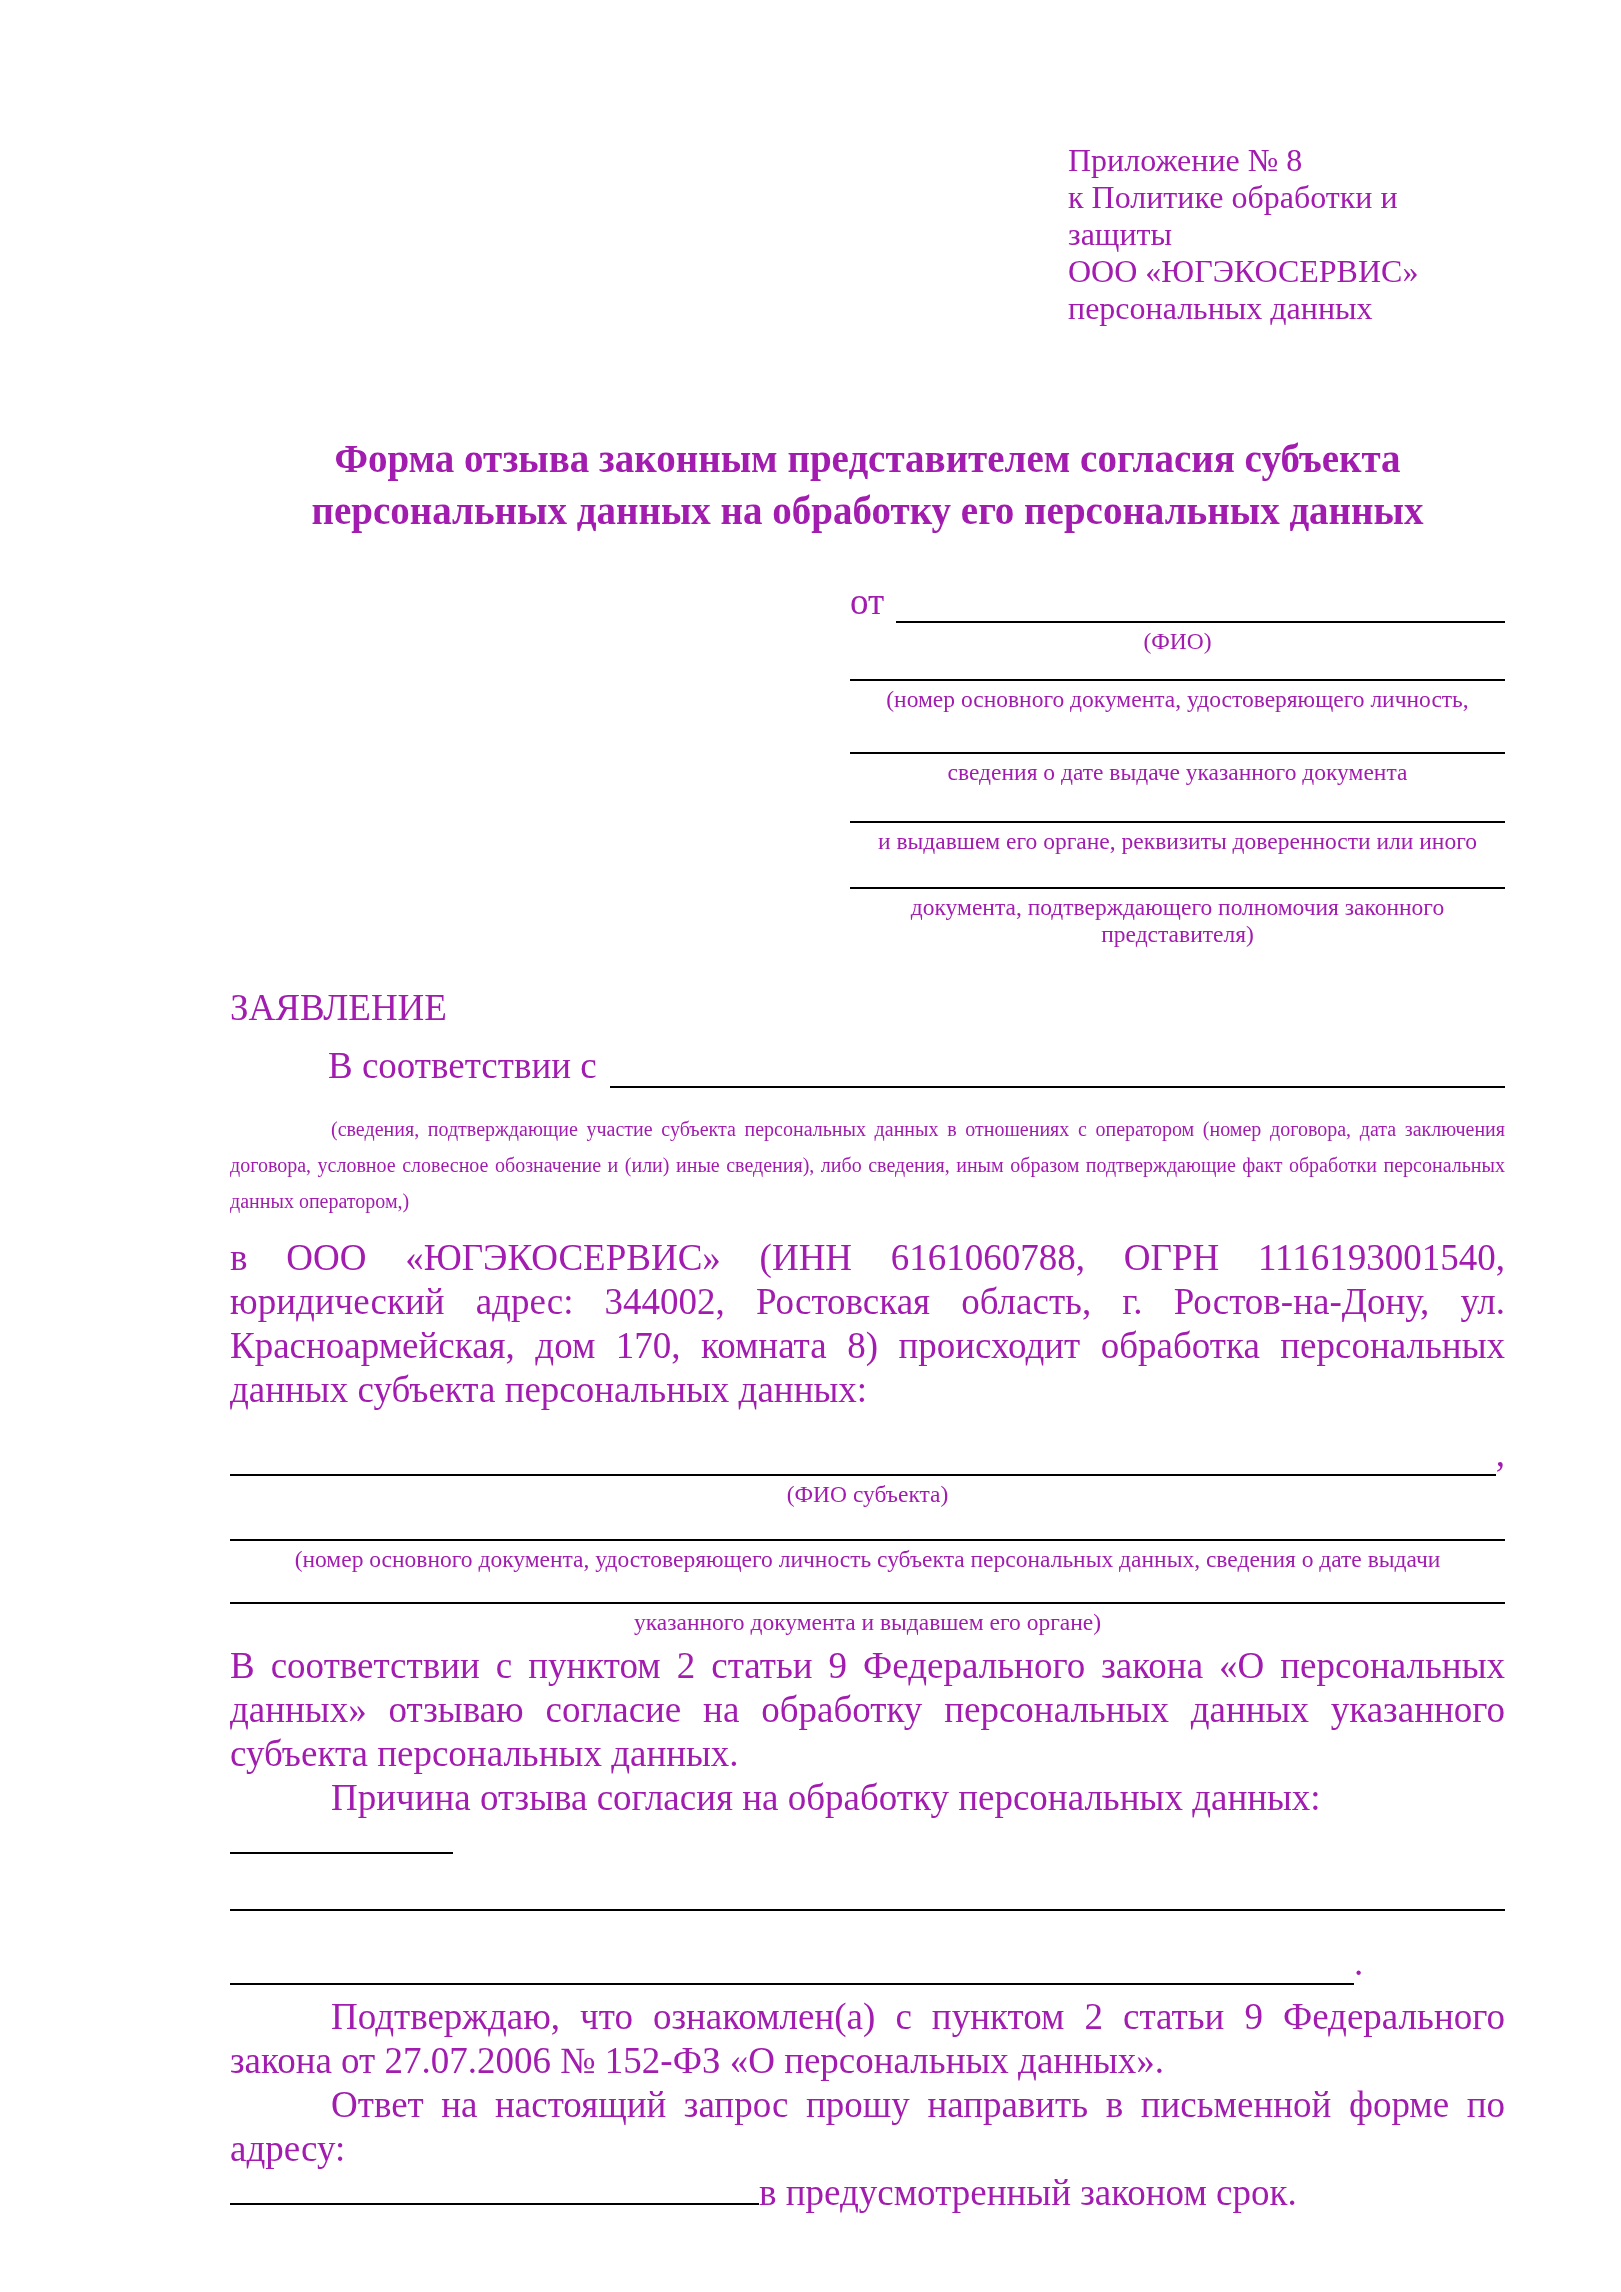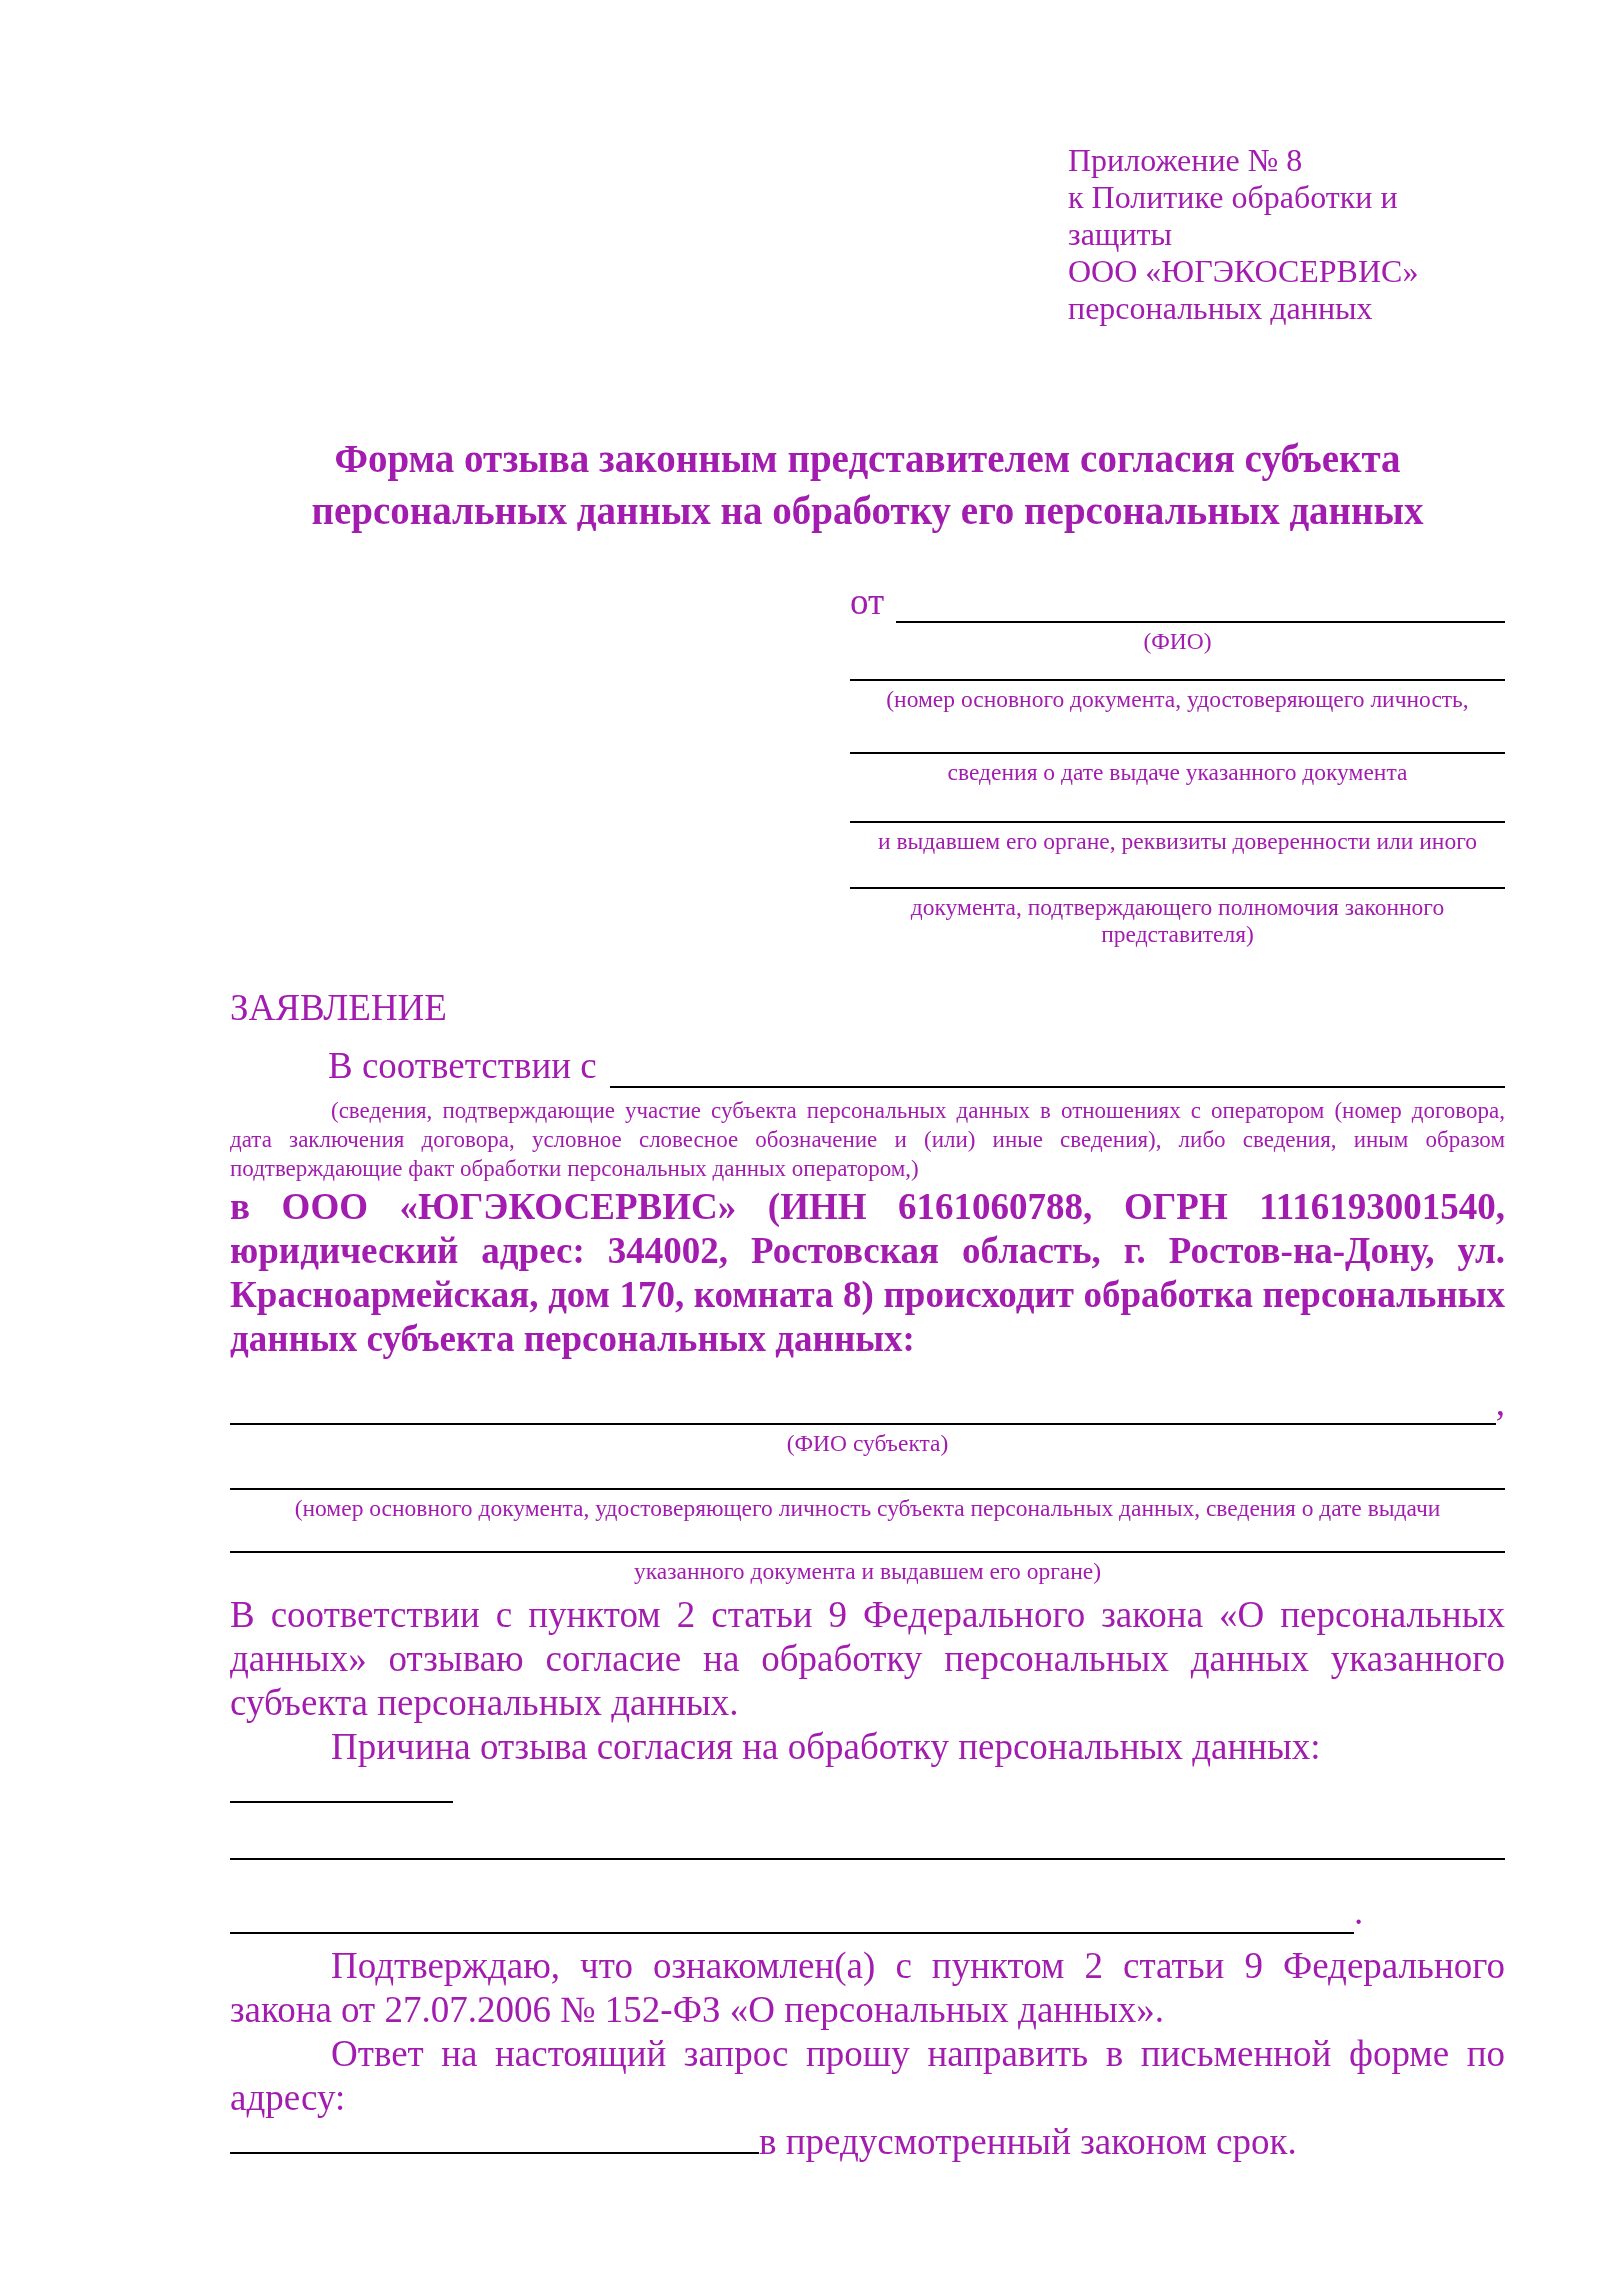--- a/index.html
+++ b/index.html
@@ -52,32 +52,32 @@
   .grp2 { margin-top: 39px; }
   .grp3 { margin-top: 35px; }
   .grp4 { margin-top: 31px; }
   .statement-heading {
     margin-top: 37px;
     line-height: 45px;
   }
   .intro-row { display: flex; align-items: flex-end; margin-top: 13.7px; line-height: 44px; }
   .intro-row .label { flex: 0 0 auto; margin-left: 98px; padding-right: 13.7px; }
   .fineprint {
-    margin-top: 8px;
-    font-size: 23px;
-    line-height: 29px;
+    margin-top: 23px;
+    font-size: 20px;
+    line-height: 36px;
     text-align: justify;
     text-indent: 101px;
   }
   .para {
     line-height: 44px;
     text-align: justify;
   }
   .para.indent { text-indent: 101px; }
-  .op-para { margin-top: 2px; font-weight: bold; }
+  .op-para { margin-top: 17px; }
   .subject-row { display: flex; align-items: flex-end; margin-top: 19.6px; line-height: 44px; }
   .sgrp1 { margin-top: 31px; }
   .sgrp2 { margin-top: 29px; }
   .withdraw { margin-top: 7.8px; }
   .reason-row { line-height: 44px; text-indent: 101px; }
   .uline {
     display: inline-block;
     border-bottom: 2.9px solid #000;
     height: 29px;
     vertical-align: baseline;

